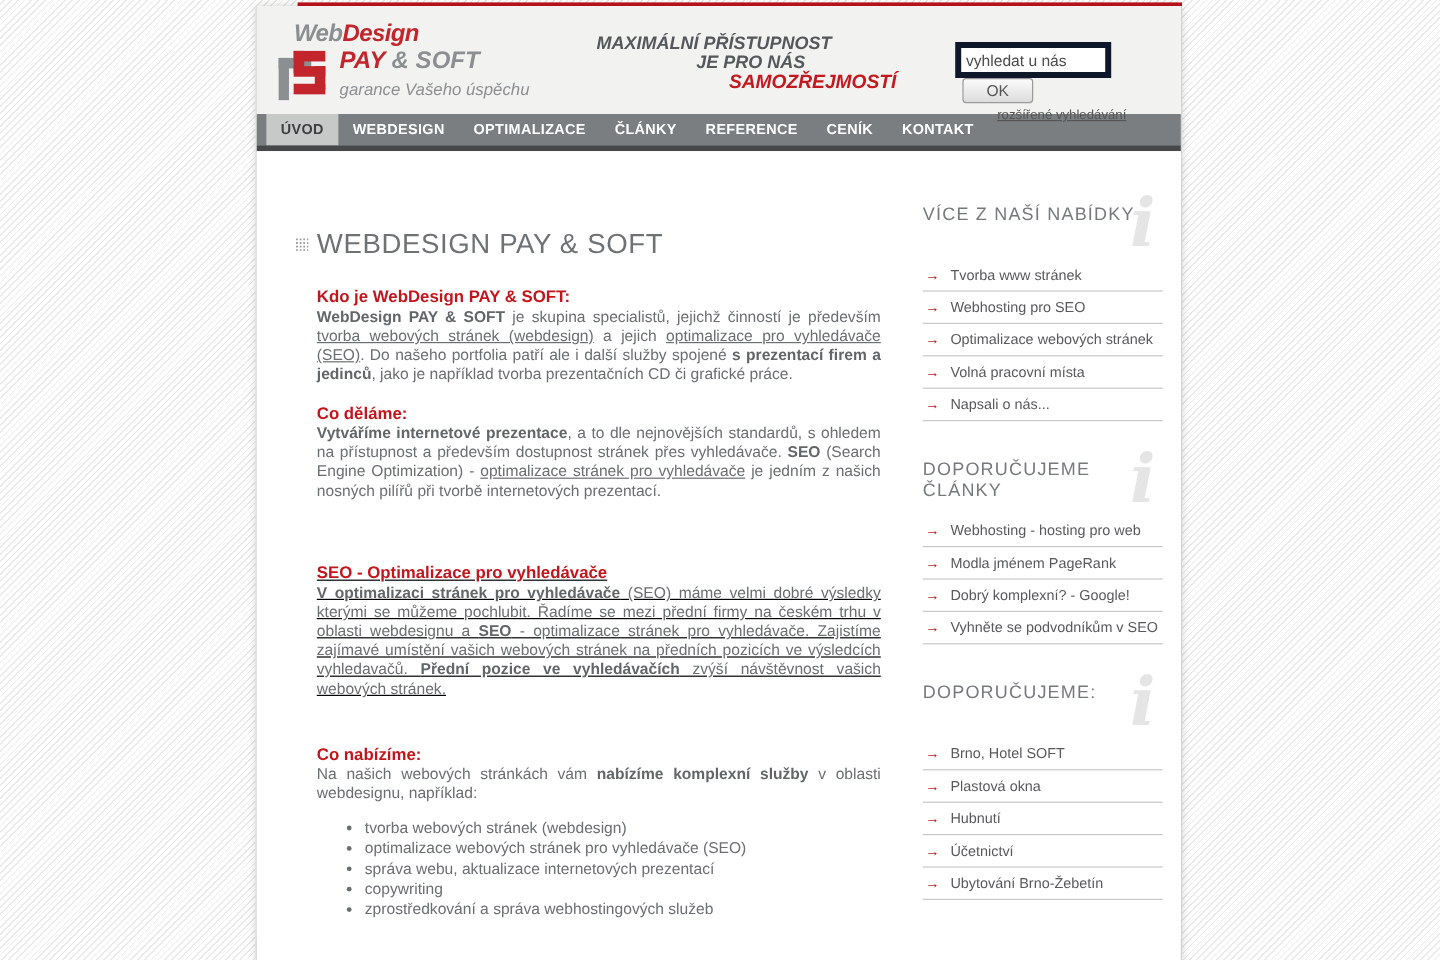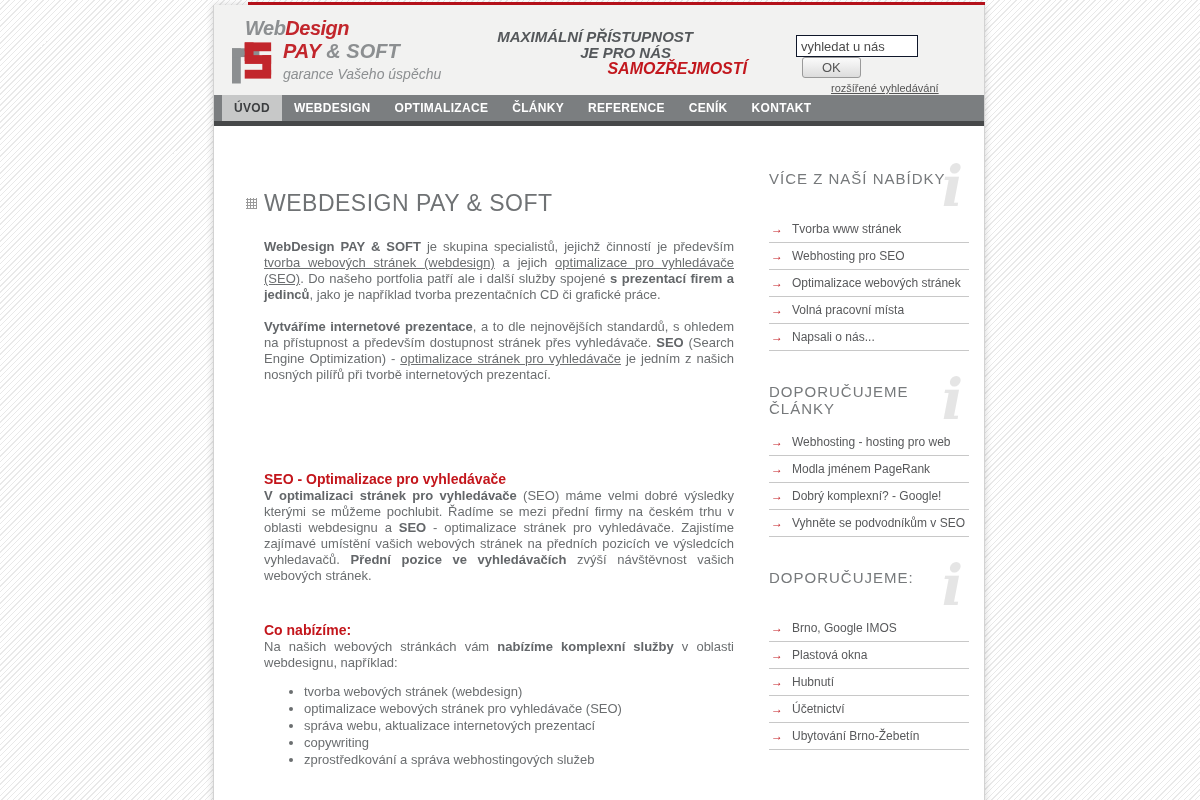--- a/index.html
+++ b/index.html
@@ -30,21 +30,21 @@
   .c-red { color: #c2262c; } .c-gray { color: #8c8f91; }
 
   .slogan { position: absolute; left: 283px; top: 24px; width: 250px; text-align: right;
             font-style: italic; font-weight: bold; font-size: 15px; line-height: 16px; color: #55585b; }
   .slogan .sl1 { padding-right: 54px; }
   .slogan .sl2 { padding-right: 76px; }
   .slogan .sl3 { padding-right: 0; color: #c2181e; font-size: 16px; }
 
   .search { position: absolute; right: 23px; top: 30px; width: 165px; }
   .search input { width: 112px; height: 16px; font-size: 13px; color: #4b4b4b; padding: 2px 4px;
-                  border: 1px solid #0f172a; background: #fff; font-family: inherit; }
+                  border: 5px solid #0f172a; background: #fff; font-family: inherit; }
   .search button { margin-left: 6px; font-size: 13px; color: #555; padding: 2px 19px;
                    border: 1px solid #9a9a9a; border-radius: 3px;
                    background: linear-gradient(#fbfbfb, #dcdcdc); cursor: pointer; font-family: inherit; }
   .search .adv { display: inline-block; margin-top: 4px; font-size: 11px; color: #555;
                  text-decoration: underline; cursor: pointer; padding-left: 35px; }
 
   
   nav { background: #7b7e80; height: 26px; }
   nav ul { margin: 0; padding: 0 0 0 8px; list-style: none; display: flex; }
   nav li { color: #ffffff; font-weight: bold; font-size: 12px; line-height: 26px;
@@ -57,21 +57,21 @@
   article { width: 470px; padding-top: 26px; }
   aside { width: 200px; margin-left: 35px; }
 
   h1.title { display: flex; align-items: center; margin: 0 0 22px 0; margin-left: -18px;
              font-size: 23px; font-weight: 400; color: #6f7274; letter-spacing: 0.5px; }
   .bullet-icon { width: 11px; height: 11px; margin-right: 7px; flex: none;
                  background-image: radial-gradient(#9a9a9a 1px, transparent 1.1px);
                  background-size: 3px 3px; }
 
   #sections section { margin-bottom: 16px; }
-  #sections section:nth-child(3) { margin-top: 88px; }
+  #sections section:nth-child(3) { margin-top: 52px; text-decoration: underline; }
   #sections section:nth-child(4) { margin-top: 38px; }
   #sections h2 { margin: 0 0 1px 0; font-size: 14px; color: #c3151b; font-weight: bold; }
   #sections p { margin: 0; font-size: 13px; line-height: 16px; color: #6b6e70; text-align: justify; }
   #sections b { color: #636669; }
   a.u { color: #6b6e70; text-decoration: underline; cursor: pointer; }
   ul.disc { margin: 12px 0 0 0; padding-left: 40px; color: #6b6e70; font-size: 13px; }
   ul.disc li { line-height: 17px; }
 
   
   .sb { position: relative; margin-bottom: 26px; }
@@ -139,23 +139,25 @@
   <div class="nav-shadow"></div>
 
   <div class="content">
     <article>
       <h1 class="title">
         <span class="bullet-icon"></span>
         <span>WEBDESIGN PAY &amp; SOFT</span>
       </h1>
       <div id="sections">
           <section>
+            <h2>Kdo je WebDesign PAY &amp; SOFT:</h2>
             <p><b>WebDesign PAY &amp; SOFT</b><span> je skupina specialistů, jejichž činností je především </span><a class="u" href="#">tvorba webových stránek (webdesign)</a><span> a jejich </span><a class="u" href="#">optimalizace pro vyhledávače (SEO)</a><span>. Do našeho portfolia patří ale i další služby spojené </span><b>s prezentací firem a jedinců</b><span>, jako je například tvorba prezentačních CD či grafické práce.</span></p>
           </section>
           <section>
+            <h2>Co děláme:</h2>
             <p><b>Vytváříme internetové prezentace</b><span>, a to dle nejnovějších standardů, s ohledem na přístupnost a především dostupnost stránek přes vyhledávače. </span><b>SEO</b><span> (Search Engine Optimization) - </span><a class="u" href="#">optimalizace stránek pro vyhledávače</a><span> je jedním z našich nosných pilířů při tvorbě internetových prezentací.</span></p>
           </section>
           <section>
             <h2>SEO - Optimalizace pro vyhledávače</h2>
             <p><b>V optimalizaci stránek pro vyhledávače</b><span> (SEO) máme velmi dobré výsledky kterými se můžeme pochlubit. Řadíme se mezi přední firmy na českém trhu v oblasti webdesignu a </span><b>SEO</b><span> - optimalizace stránek pro vyhledávače. Zajistíme zajímavé umístění vašich webových stránek na předních pozicích ve výsledcích vyhledavačů. </span><b>Přední pozice ve vyhledávačích</b><span> zvýší návštěvnost vašich webových stránek.</span></p>
           </section>
           <section>
             <h2>Co nabízíme:</h2>
             <p><span>Na našich webových stránkách vám </span><b>nabízíme komplexní služby</b><span> v oblasti webdesignu, například:</span></p>
             <ul class="disc">
@@ -224,21 +226,21 @@
             </ul>
           </div>
           <div class="sb">
             <div class="sb-head">
               <h2>DOPORUČUJEME:</h2>
               <span class="imark">i</span>
             </div>
             <ul>
               <li>
                 <span class="arr">→</span>
-                <span>Brno, Google IMOS</span>
+                <span>Brno, Hotel SOFT</span>
               </li>
               <li>
                 <span class="arr">→</span>
                 <span>Plastová okna</span>
               </li>
               <li>
                 <span class="arr">→</span>
                 <span>Hubnutí</span>
               </li>
               <li>

